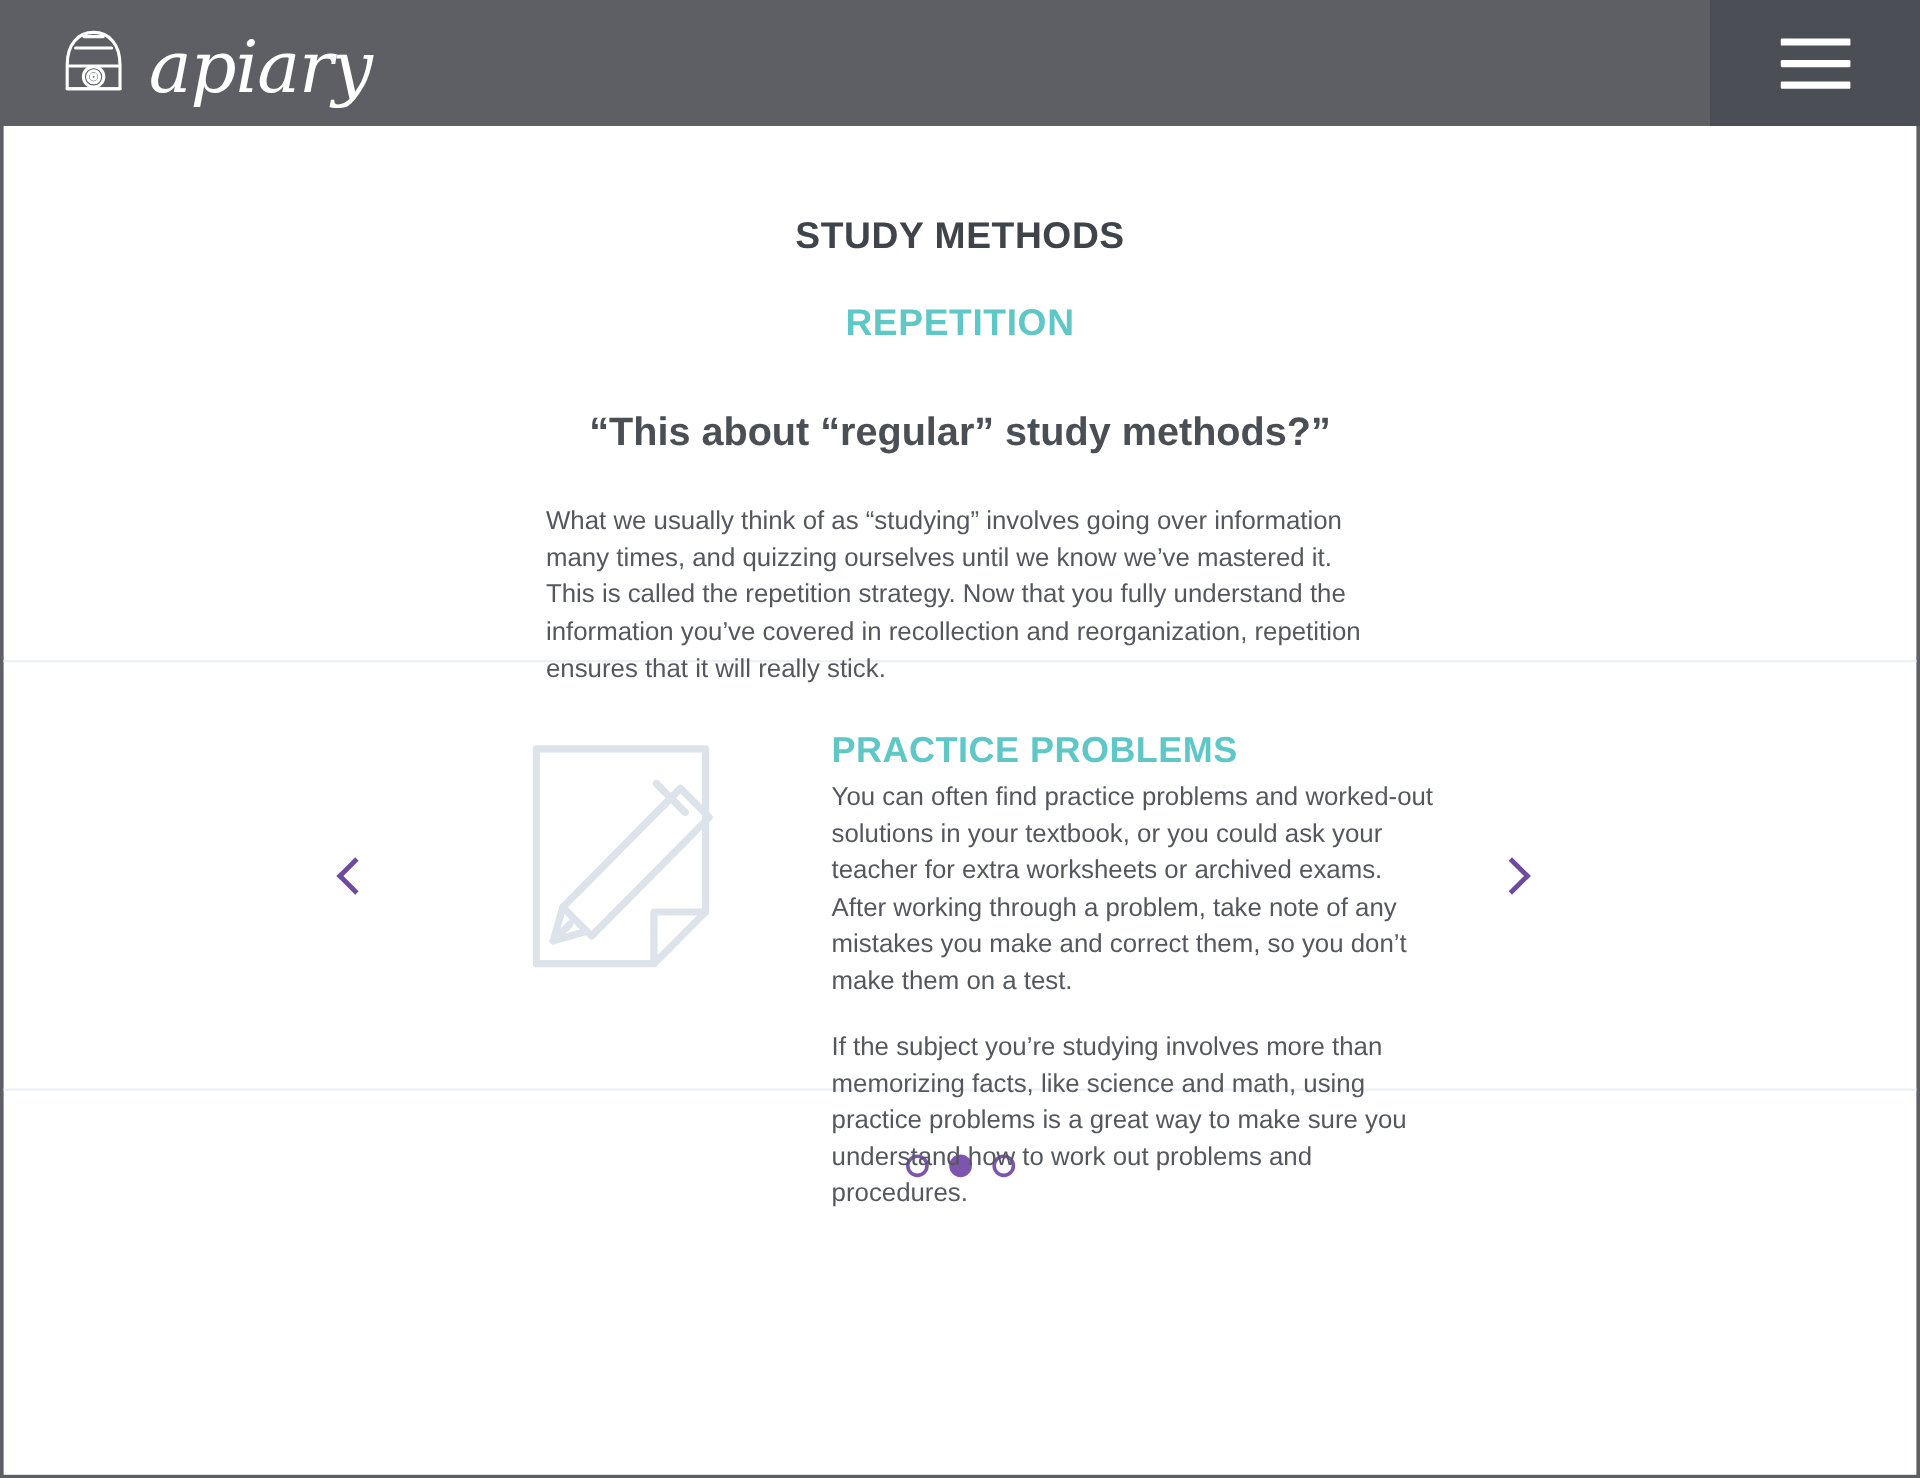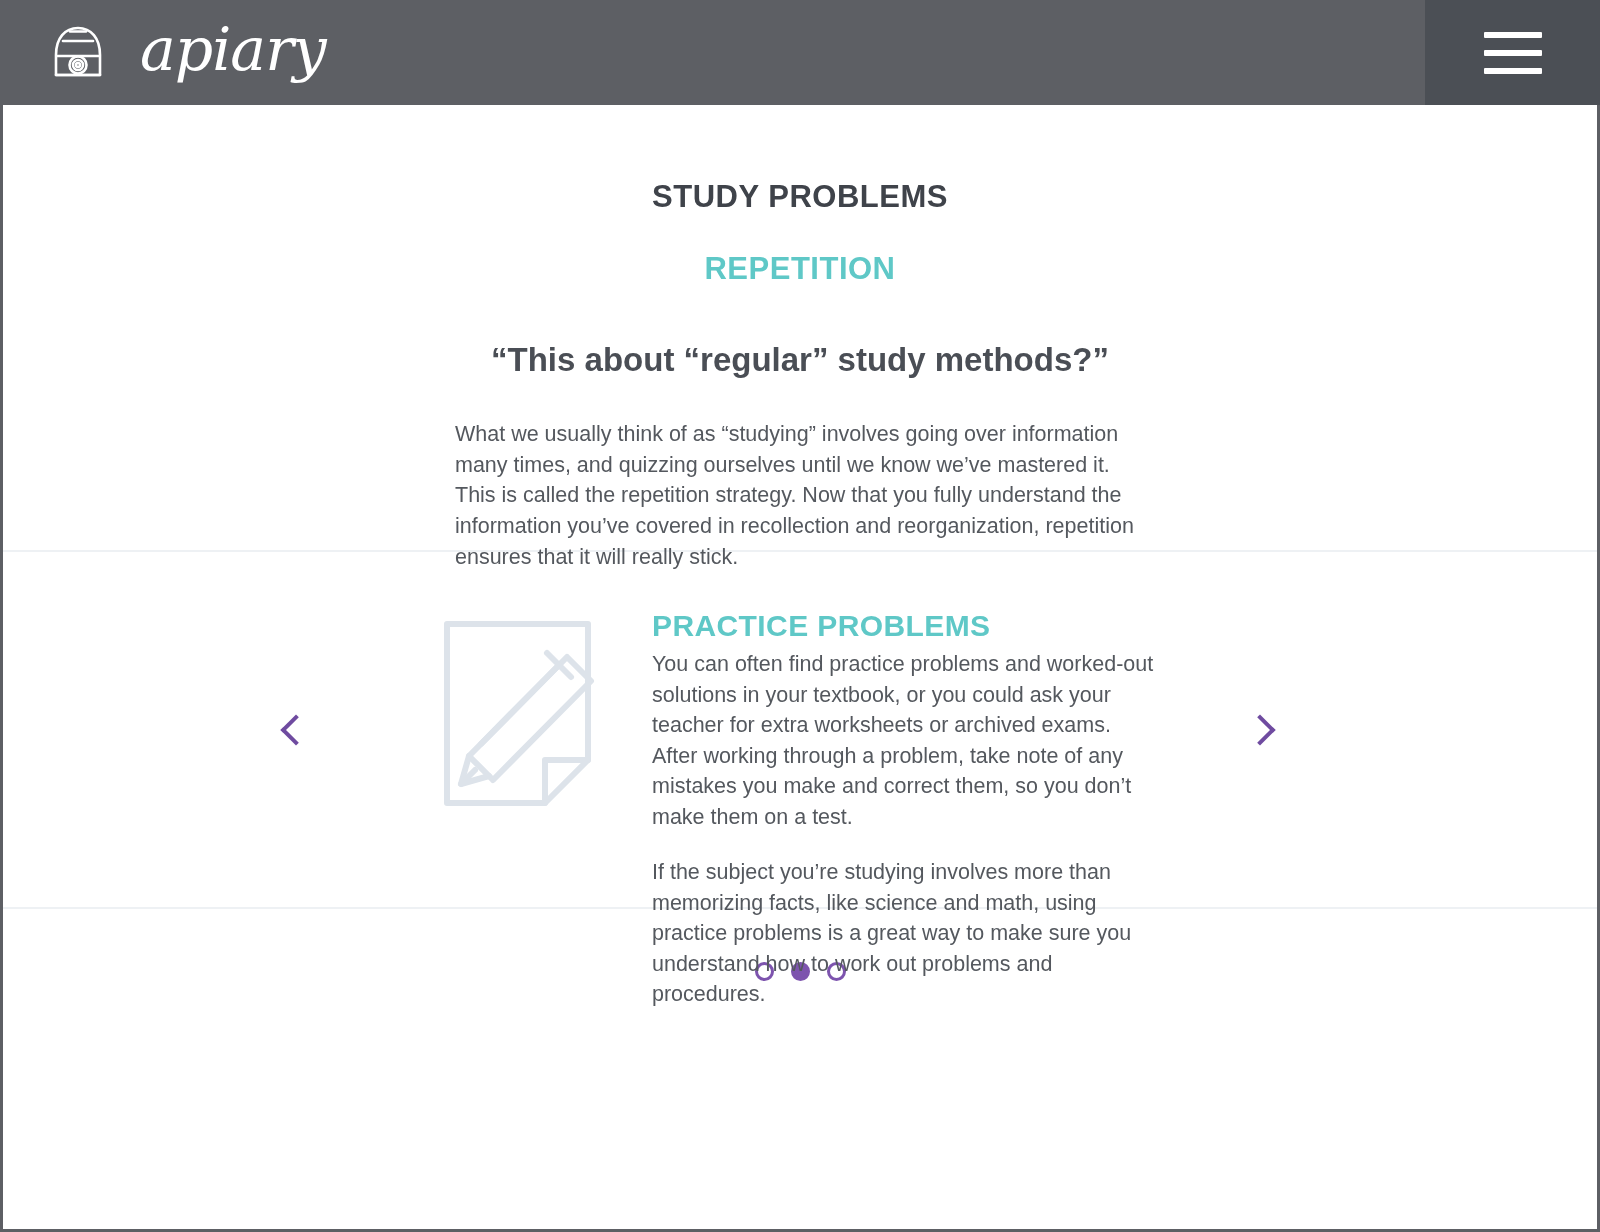--- a/index.html
+++ b/index.html
@@ -23,23 +23,23 @@
   .header {
     position: relative;
     height: 105px;
     background: #5d5f64;
     display: flex;
     align-items: center;
   }
 
   .brand {
     display: flex;
-    align-items: center;
+    align-items: flex-end;
     padding-left: 42px;
-    gap: 26px;
+    gap: 10px;
   }
 
   .hive-icon { display: block; }
 
   .brand-wordmark {
     color: #ffffff;
     font-family: "DejaVu Serif", serif;
     font-style: italic;
     font-size: 60px;
     line-height: 1;
@@ -166,21 +166,21 @@
     padding-left: 437px;
     gap: 34px;
   }
 
   .slide-icon {
     flex: 0 0 auto;
     width: 178px;
     padding-top: 8px;
   }
 
-  .slide-text { width: 505px; }
+  .slide-text { width: 505px; margin-left: 41px; }
 
   .slide-title {
     color: #5fc8c7;
     font-size: 30px;
     font-weight: bold;
     letter-spacing: 0.4px;
     margin-bottom: 6px;
   }
 
   .slide-text p {
@@ -239,21 +239,21 @@
         <span></span>
           <span></span>
           <span></span>
       </span>
     </div>
   </div>
 
   <div class="frame">
 
     <section class="intro">
-      <div class="eyebrow">STUDY PROBLEMS</div>
+      <div class="eyebrow">STUDY METHODS</div>
       <div class="subtitle">REPETITION</div>
       <h1 class="question">“This about “regular” study methods?”</h1>
       <p class="intro-body">What we usually think of as “studying” involves going over information many times, and quizzing ourselves until we know we’ve mastered it. This is called the repetition strategy. Now that you fully understand the information you’ve covered in recollection and reorganization, repetition ensures that it will really stick.</p>
     </section>
 
     <section class="carousel">
 
       <div class="arrow arrow-prev">
         <span class="chev"></span>
       </div>

